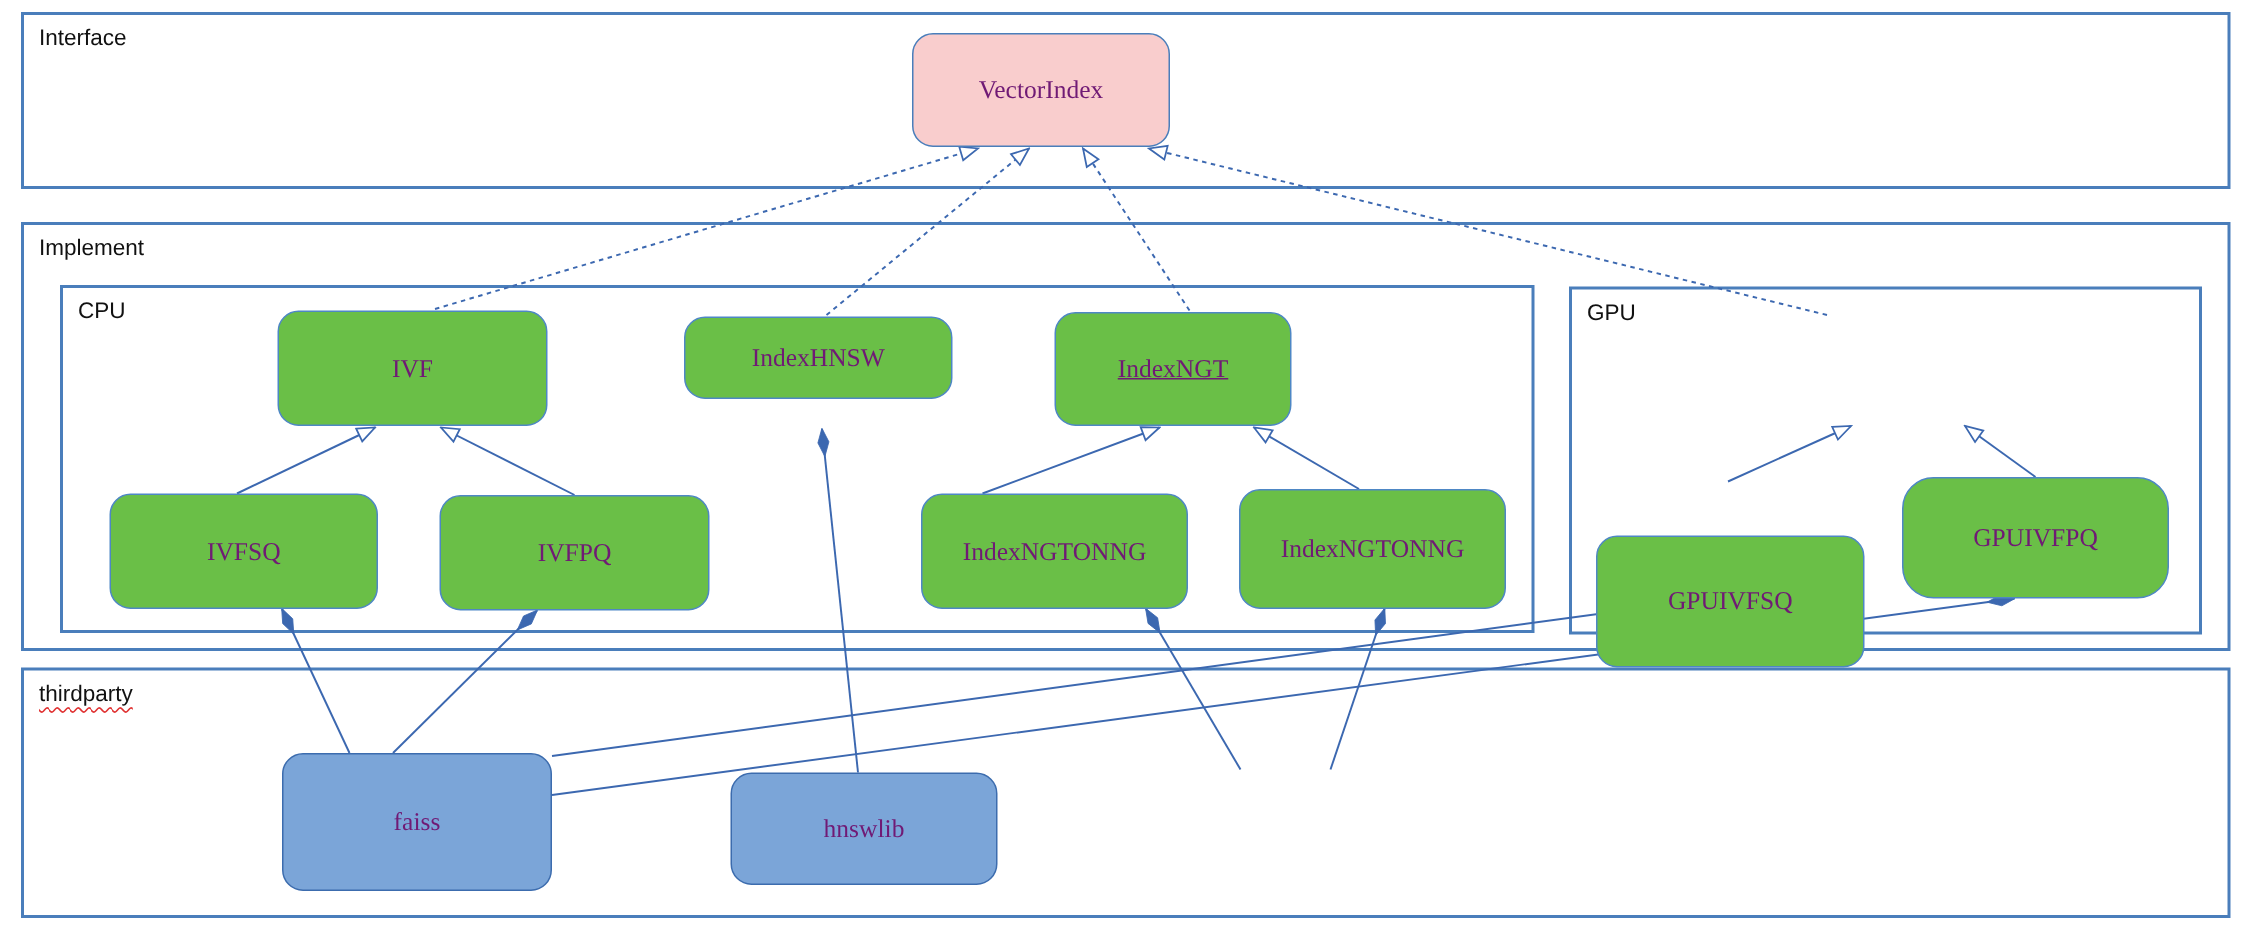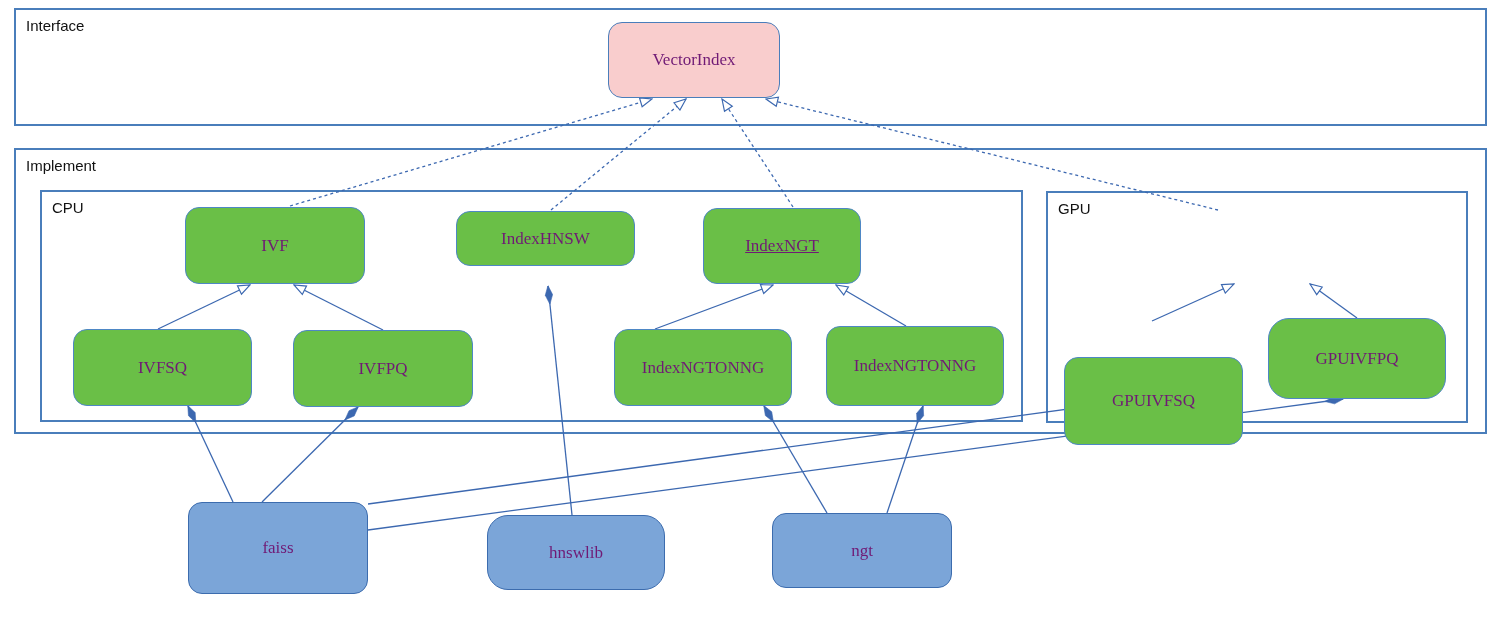--- a/index.html
+++ b/index.html
@@ -34,20 +34,23 @@
   </div>
 
   <div class="container" id="c-cpu" style="left: 40px; top: 190px; width: 983px; height: 232px;">
     <span class="container-label">CPU</span>
   </div>
 
   <div class="container" id="c-gpu" style="left: 1046px; top: 191px; width: 422px; height: 232px;">
     <span class="container-label">GPU</span>
   </div>
 
+  <div class="container" id="c-thirdparty" style="left: 14px; top: 445px; width: 1473px; height: 167px;">
+    <span class="container-label squiggle">thirdparty</span>
+  </div>
 
   <svg id="edges" width="1503" height="628" viewBox="0 0 1503 628">
     <defs>
       <marker id="arrow-hollow" markerUnits="userSpaceOnUse" markerWidth="14" markerHeight="12" viewBox="0 0 12 10" refX="11" refY="5" orient="auto">
         <path d="M1,1 L11,5 L1,9 Z" style="fill:#ffffff;stroke:var(--edge);stroke-width:1"></path>
       </marker>
       <marker id="diamond-filled" markerUnits="userSpaceOnUse" markerWidth="19" markerHeight="9" viewBox="0 0 18 8" refX="17.5" refY="4" orient="auto">
         <path d="M0,4 L9,0.5 L18,4 L9,7.5 Z" style="fill:var(--edge);stroke:var(--edge);stroke-width:0.5"></path>
       </marker>
     </defs>
@@ -77,17 +80,16 @@
       <div class="node component" style="left: 185px; top: 207px; width: 180px; height: 77px;">IVF</div>
       <div class="node component" style="left: 456px; top: 211px; width: 179px; height: 55px;">IndexHNSW</div>
       <div class="node component" style="left: 703px; top: 208px; width: 158px; height: 76px; text-decoration: underline;">IndexNGT</div>
       <div class="node component" style="left: 73px; top: 329px; width: 179px; height: 77px;">IVFSQ</div>
       <div class="node component" style="left: 293px; top: 330px; width: 180px; height: 77px;">IVFPQ</div>
       <div class="node component" style="left: 614px; top: 329px; width: 178px; height: 77px;">IndexNGTONNG</div>
       <div class="node component" style="left: 826px; top: 326px; width: 178px; height: 80px;">IndexNGTONNG</div>
       <div class="node component" style="left: 1064px; top: 321px; width: 179px; height: 88px; margin-top: 36px;">GPUIVFSQ</div>
       <div class="node component" style="left: 1268px; top: 318px; width: 178px; height: 81px; border-radius: 21px;">GPUIVFPQ</div>
       <div class="node library" style="left: 188px; top: 502px; width: 180px; height: 92px;">faiss</div>
-      <div class="node library" style="left: 487px; top: 515px; width: 178px; height: 75px; border-radius: 21px;">hnswlib</div>
-      <div class="node library" style="left: 772px; top: 513px; width: 180px; height: 75px;">ngt</div>
+      <div class="node library" style="left: 487px; top: 515px; width: 178px; height: 75px;">hnswlib</div>
     </div>
 
 </div>
 
 </body></html>

